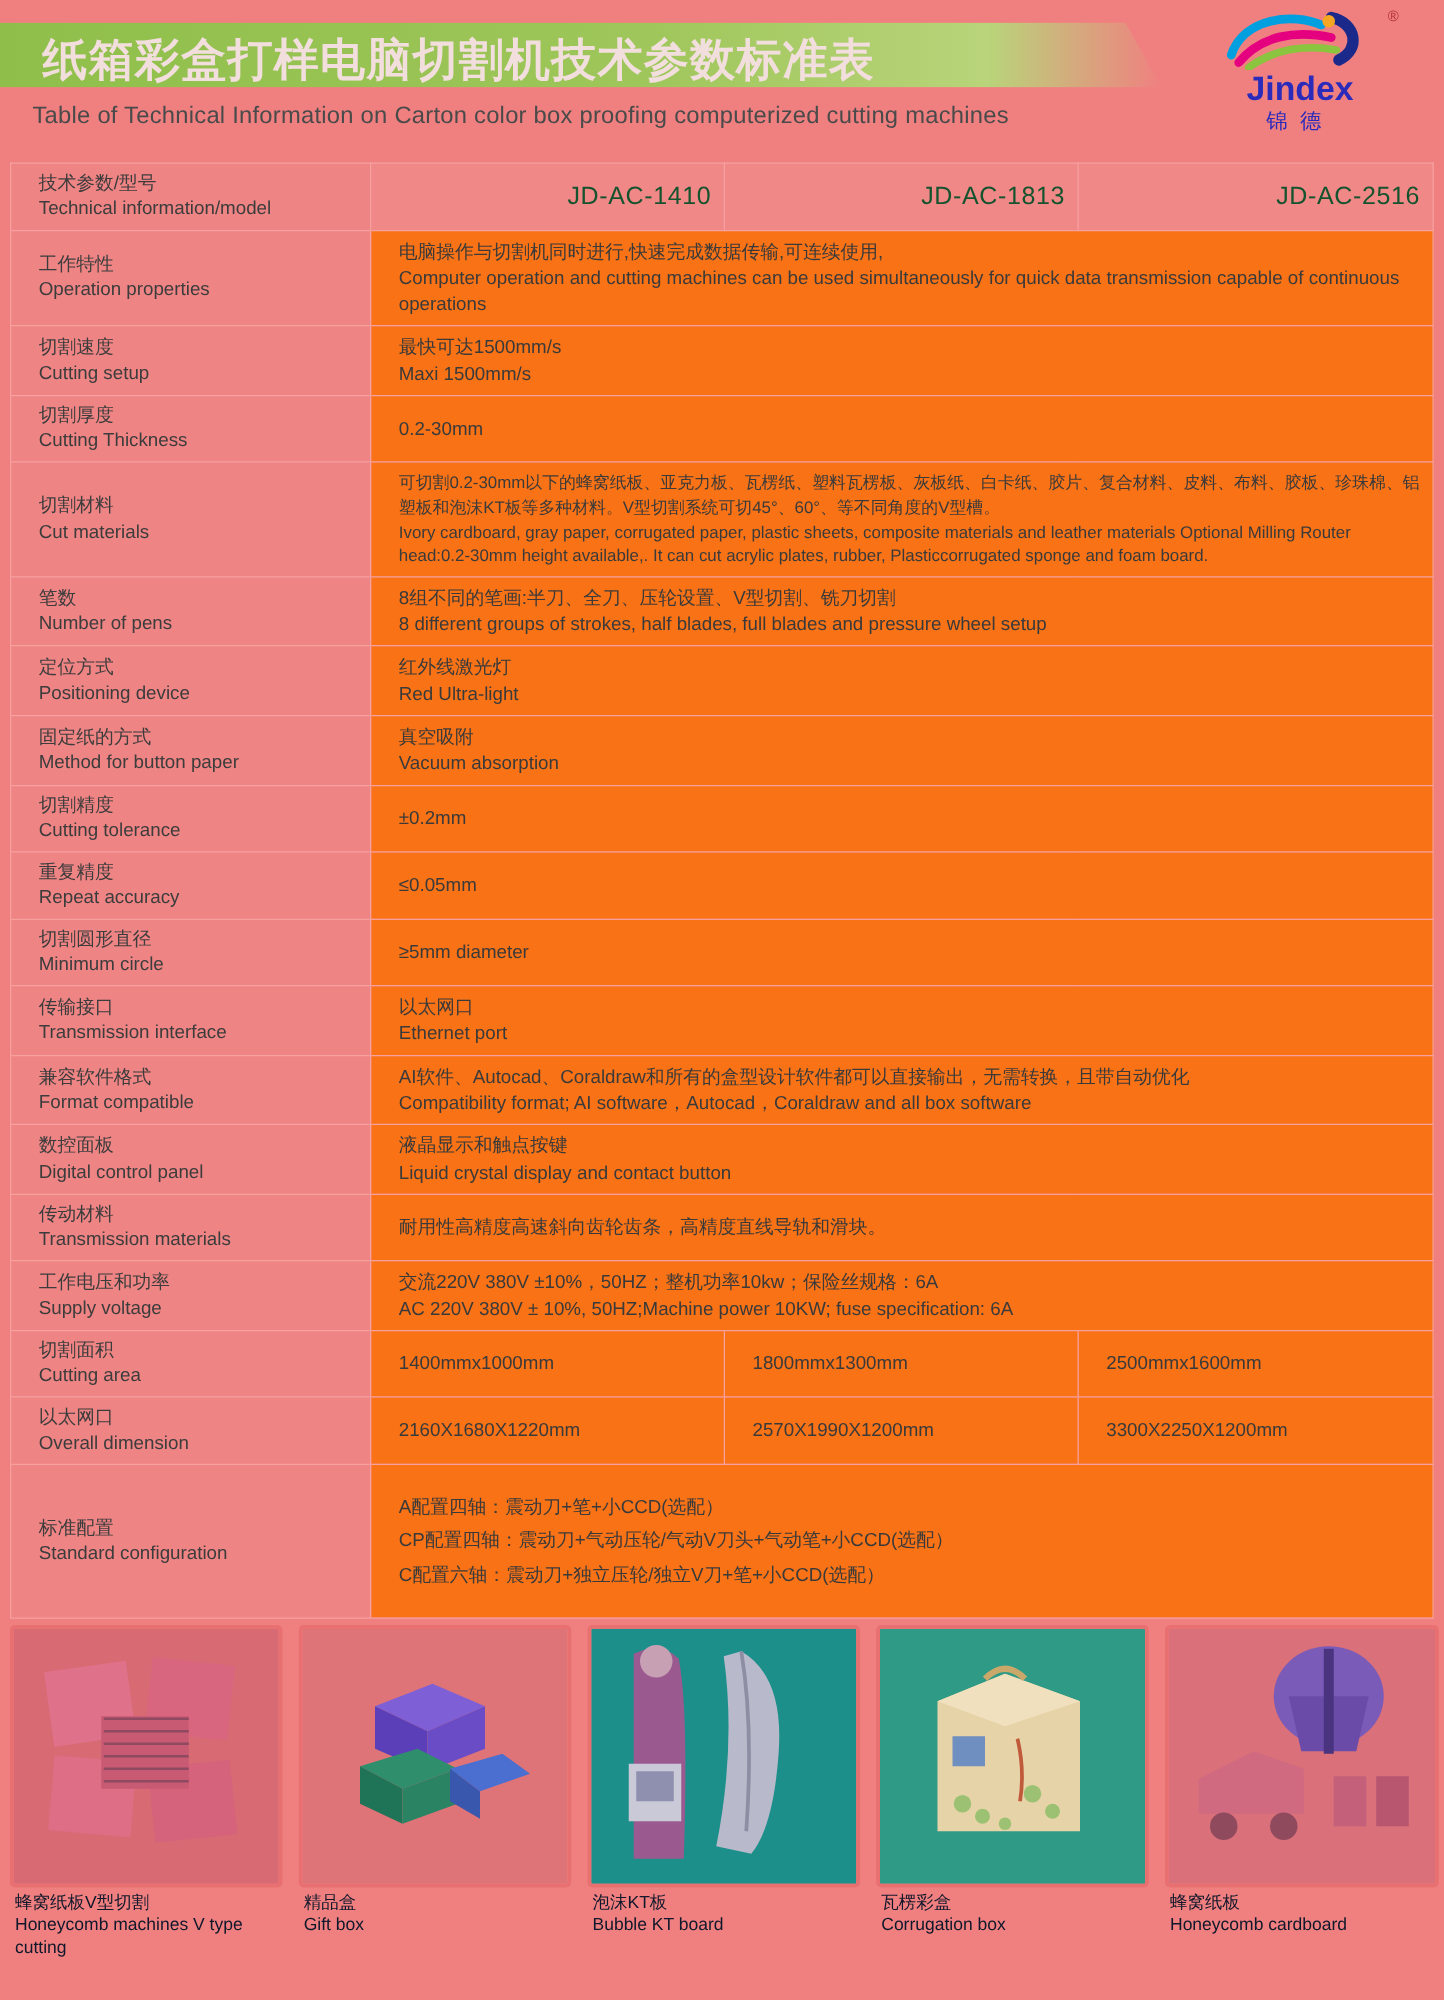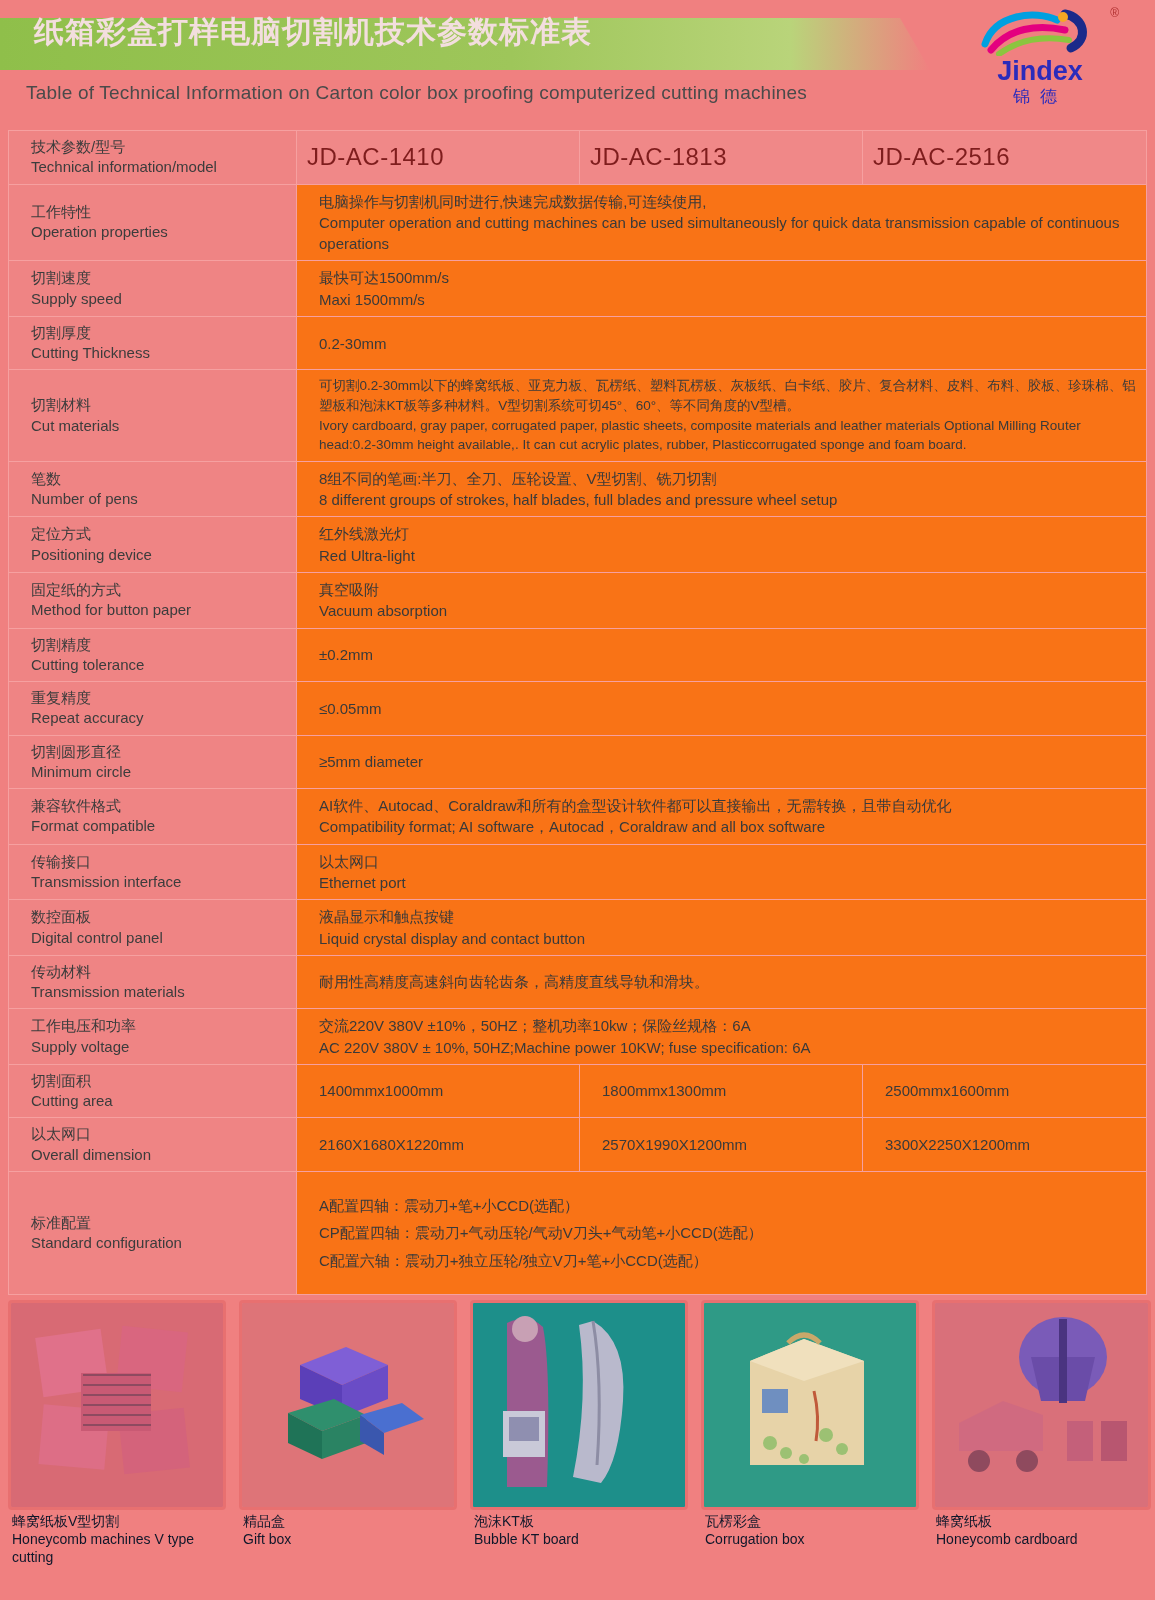--- a/index.html
+++ b/index.html
@@ -12,22 +12,22 @@
     position:relative;
   }
   
   #header{position:relative;height:118px;}
   .title-banner{
     position:absolute;left:0;top:18px;width:930px;height:52px;
     background:linear-gradient(90deg,#8fbf4a 0%, #9ec65a 55%, #b9d47a 85%, rgba(185,212,122,0) 100%);
     clip-path:polygon(0 0, 900px 0, 930px 52px, 0 52px);
   }
   .title-cn{
-    position:absolute;left:34px;top:12px;
-    font-size:30px;font-weight:bold;color:#f3dede;letter-spacing:1px;
+    position:absolute;left:34px;top:24px;
+    font-size:36px;font-weight:bold;color:#f3dede;letter-spacing:1px;
     font-family:"DejaVu Sans", sans-serif;
   }
   .title-en{
     position:absolute;left:26px;top:82px;
     font-size:19px;color:#4a4a4a;letter-spacing:.2px;
   }
   .logo{position:absolute;right:30px;top:4px;width:170px;height:110px;text-align:center;}
   .logo-mark{position:relative;height:52px;}
   .logo-reg{position:absolute;right:6px;top:2px;font-size:12px;color:#b03030;}
   .logo-name{font-size:27px;font-weight:bold;color:#2b2bbb;letter-spacing:0px;font-family:Liberation Sans, sans-serif;}
@@ -53,21 +53,21 @@
   }
   .lbl .cn{display:block;font-size:15px;color:#3c3c3c;}
   .lbl .en{display:block;font-size:15px;color:#3c3c3c;}
   .val{
     background:#f97316;
     font-size:15px;line-height:1.42;
     padding-left:22px !important;
   }
   .val .cn,.val .en{display:block;}
   .model{
-    text-align:left;font-size:24px;color:#7f1d1d;background:#f08888;
+    text-align:right;font-size:20px;color:#14532d;background:#f08888;
     letter-spacing:.5px;
   }
   .small{font-size:13.5px;line-height:1.45;}
   .center-val{padding-left:22px !important;}
   .cfg div{margin:6px 0;font-size:15px;}
 
   
   #gallery{position:absolute;left:8px;top:1300px;width:1139px;height:230px;}
   .card{
     position:absolute;top:0;height:204px;
@@ -131,21 +131,21 @@
           <span class="en">Operation properties</span>
         </td>
         <td class="val" colspan="3">
           <span class="cn">电脑操作与切割机同时进行,快速完成数据传输,可连续使用,</span>
           <span class="en">Computer operation and cutting machines can be used simultaneously for quick data transmission capable of continuous operations</span>
         </td>
       </tr>
       <tr>
         <td class="lbl">
           <span class="cn">切割速度</span>
-          <span class="en">Supply speed</span>
+          <span class="en">Cutting setup</span>
         </td>
         <td class="val" colspan="3">
           <span class="cn">最快可达1500mm/s</span>
           <span class="en">Maxi 1500mm/s</span>
         </td>
       </tr>
       <tr>
         <td class="lbl">
           <span class="cn">切割厚度</span>
           <span class="en">Cutting Thickness</span>
@@ -216,36 +216,36 @@
         <td class="lbl">
           <span class="cn">切割圆形直径</span>
           <span class="en">Minimum circle</span>
         </td>
         <td class="val" colspan="3">
           <span class="cn">≥5mm diameter</span>
         </td>
       </tr>
       <tr>
         <td class="lbl">
+          <span class="cn">传输接口</span>
+          <span class="en">Transmission interface</span>
+        </td>
+        <td class="val" colspan="3">
+          <span class="cn">以太网口</span>
+          <span class="en">Ethernet port</span>
+        </td>
+      </tr>
+      <tr>
+        <td class="lbl">
           <span class="cn">兼容软件格式</span>
           <span class="en">Format compatible</span>
         </td>
         <td class="val" colspan="3">
           <span class="cn">AI软件、Autocad、Coraldraw和所有的盒型设计软件都可以直接输出，无需转换，且带自动优化</span>
           <span class="en">Compatibility format; AI software，Autocad，Coraldraw  and  all box software</span>
-        </td>
-      </tr>
-      <tr>
-        <td class="lbl">
-          <span class="cn">传输接口</span>
-          <span class="en">Transmission interface</span>
-        </td>
-        <td class="val" colspan="3">
-          <span class="cn">以太网口</span>
-          <span class="en">Ethernet port</span>
         </td>
       </tr>
       <tr>
         <td class="lbl">
           <span class="cn">数控面板</span>
           <span class="en">Digital control panel</span>
         </td>
         <td class="val" colspan="3">
           <span class="cn">液晶显示和触点按键</span>
           <span class="en">Liquid crystal display and contact button</span>

